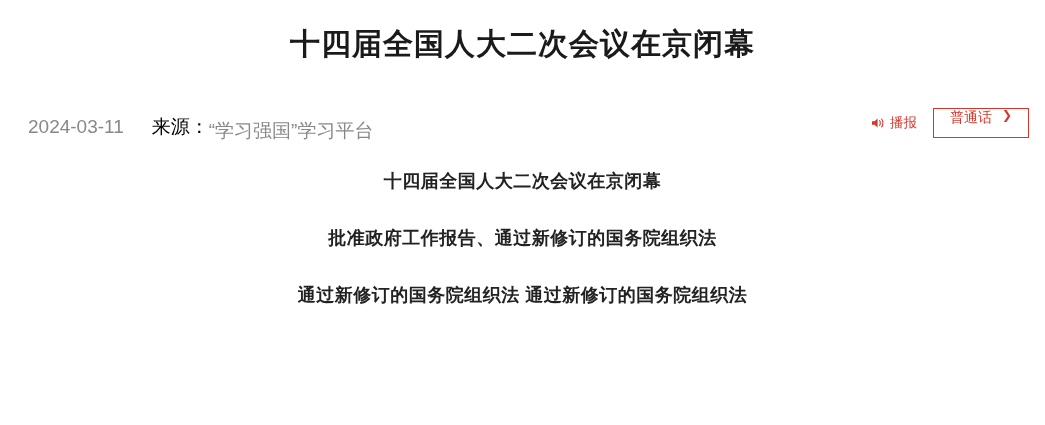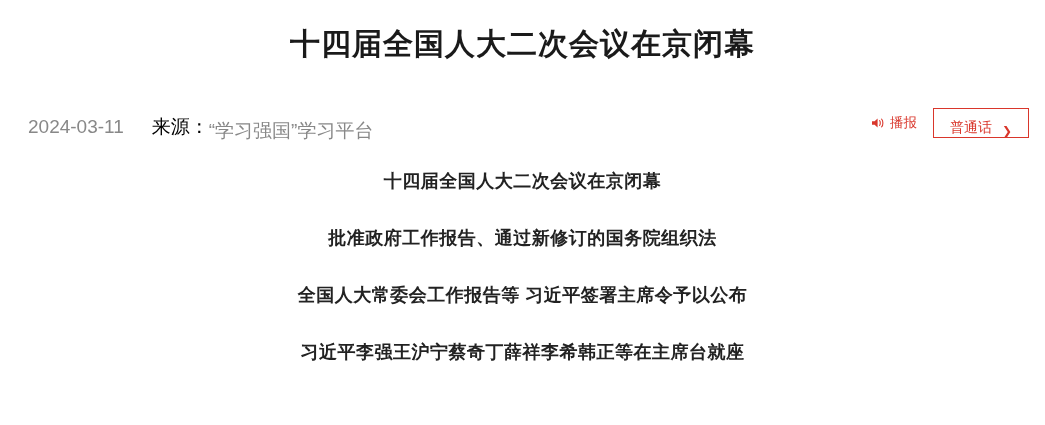--- a/index.html
+++ b/index.html
@@ -75,21 +75,21 @@
   .speaker-icon {
     display: inline-block;
     width: 14px;
     height: 14px;
     margin-right: 5px;
     position: relative;
   }
   .speaker-icon svg { display: block; }
   .lang-btn {
     display: flex;
-    align-items: flex-end;
+    align-items: flex-start;
     justify-content: center;
     border: 1px solid #d9362b;
     color: #d9362b;
     font-size: 14px;
     height: 30px;
     padding: 0 12px;
     box-sizing: border-box;
     cursor: pointer;
     min-width: 96px;
   }
@@ -139,17 +139,16 @@
       <div class="lang-btn">
         <span>普通话</span>
         <span class="chev">❯</span>
       </div>
     </div>
   </div>
 
   <div class="body-lines">
     <p class="body-line">十四届全国人大二次会议在京闭幕</p>
     <p class="body-line">批准政府工作报告、通过新修订的国务院组织法</p>
-    <p class="body-line">全国人大常委会工作报告等 习近平签署主席令予以公布</p>
-    <p class="body-line">习近平李强王沪宁蔡奇丁薛祥李希韩正等在主席台就座</p>
+    <p class="body-line">通过新修订的国务院组织法 通过新修订的国务院组织法</p>
   </div>
 
 </div>
 
 </body></html>

